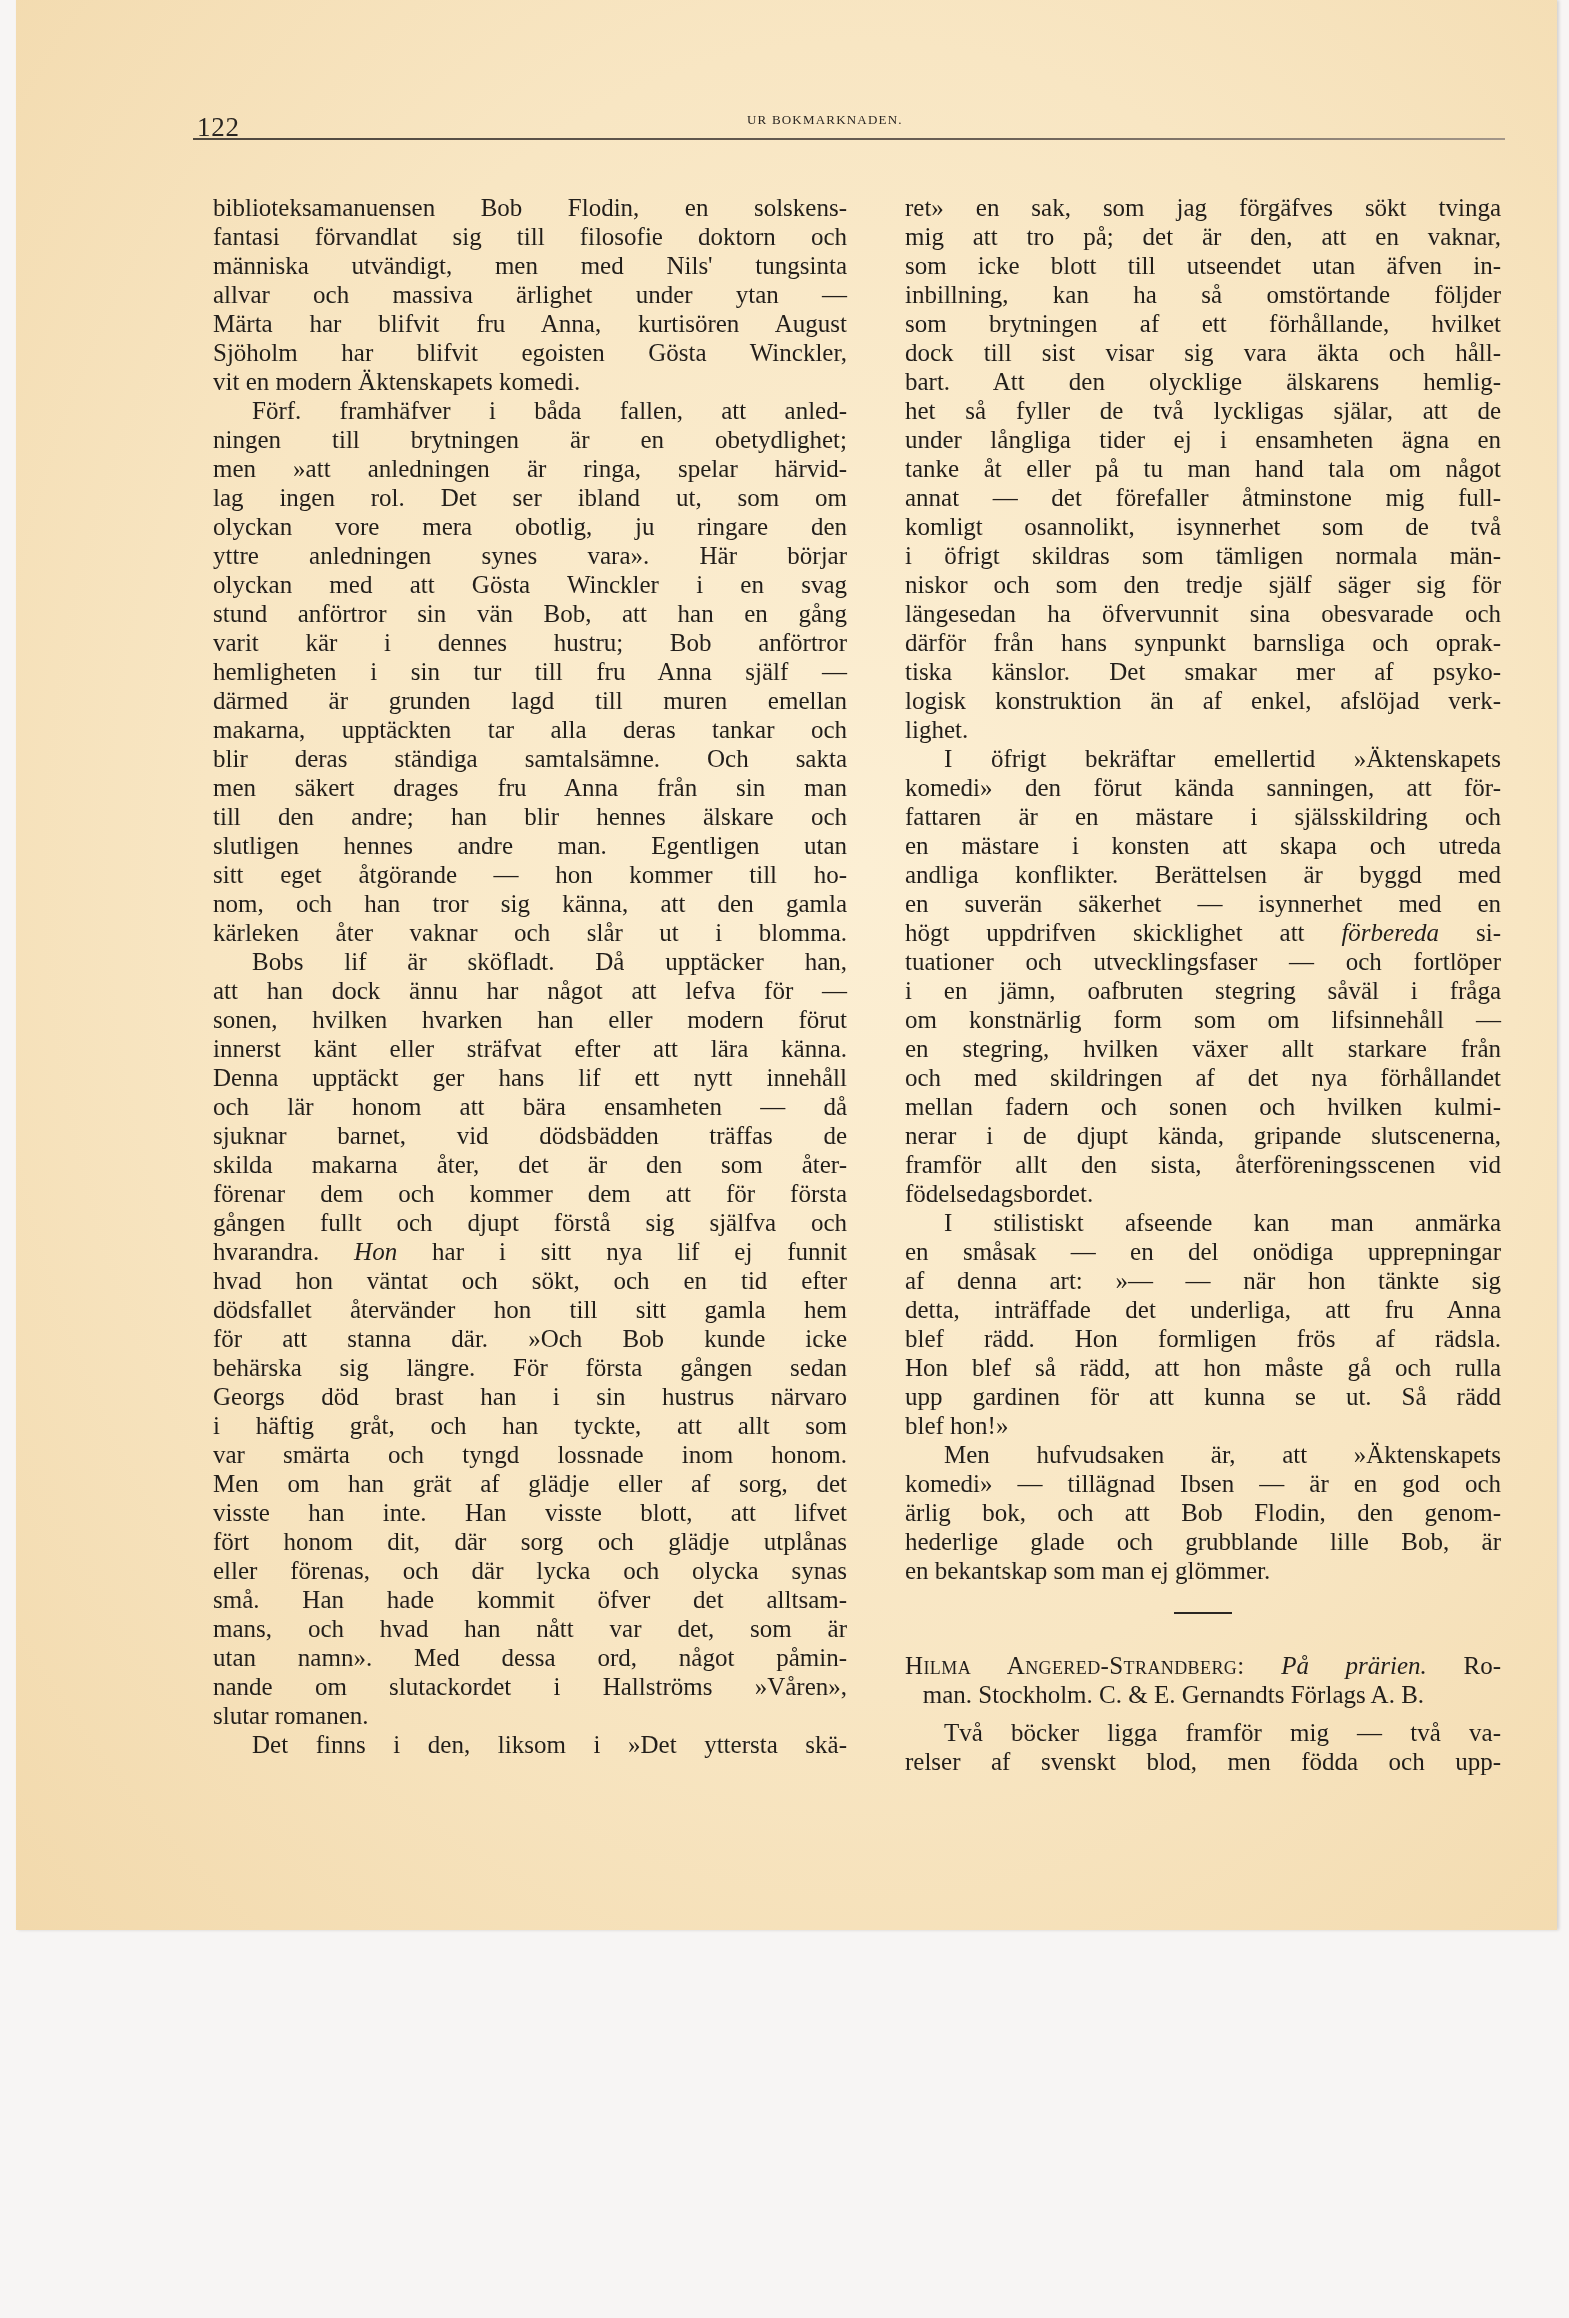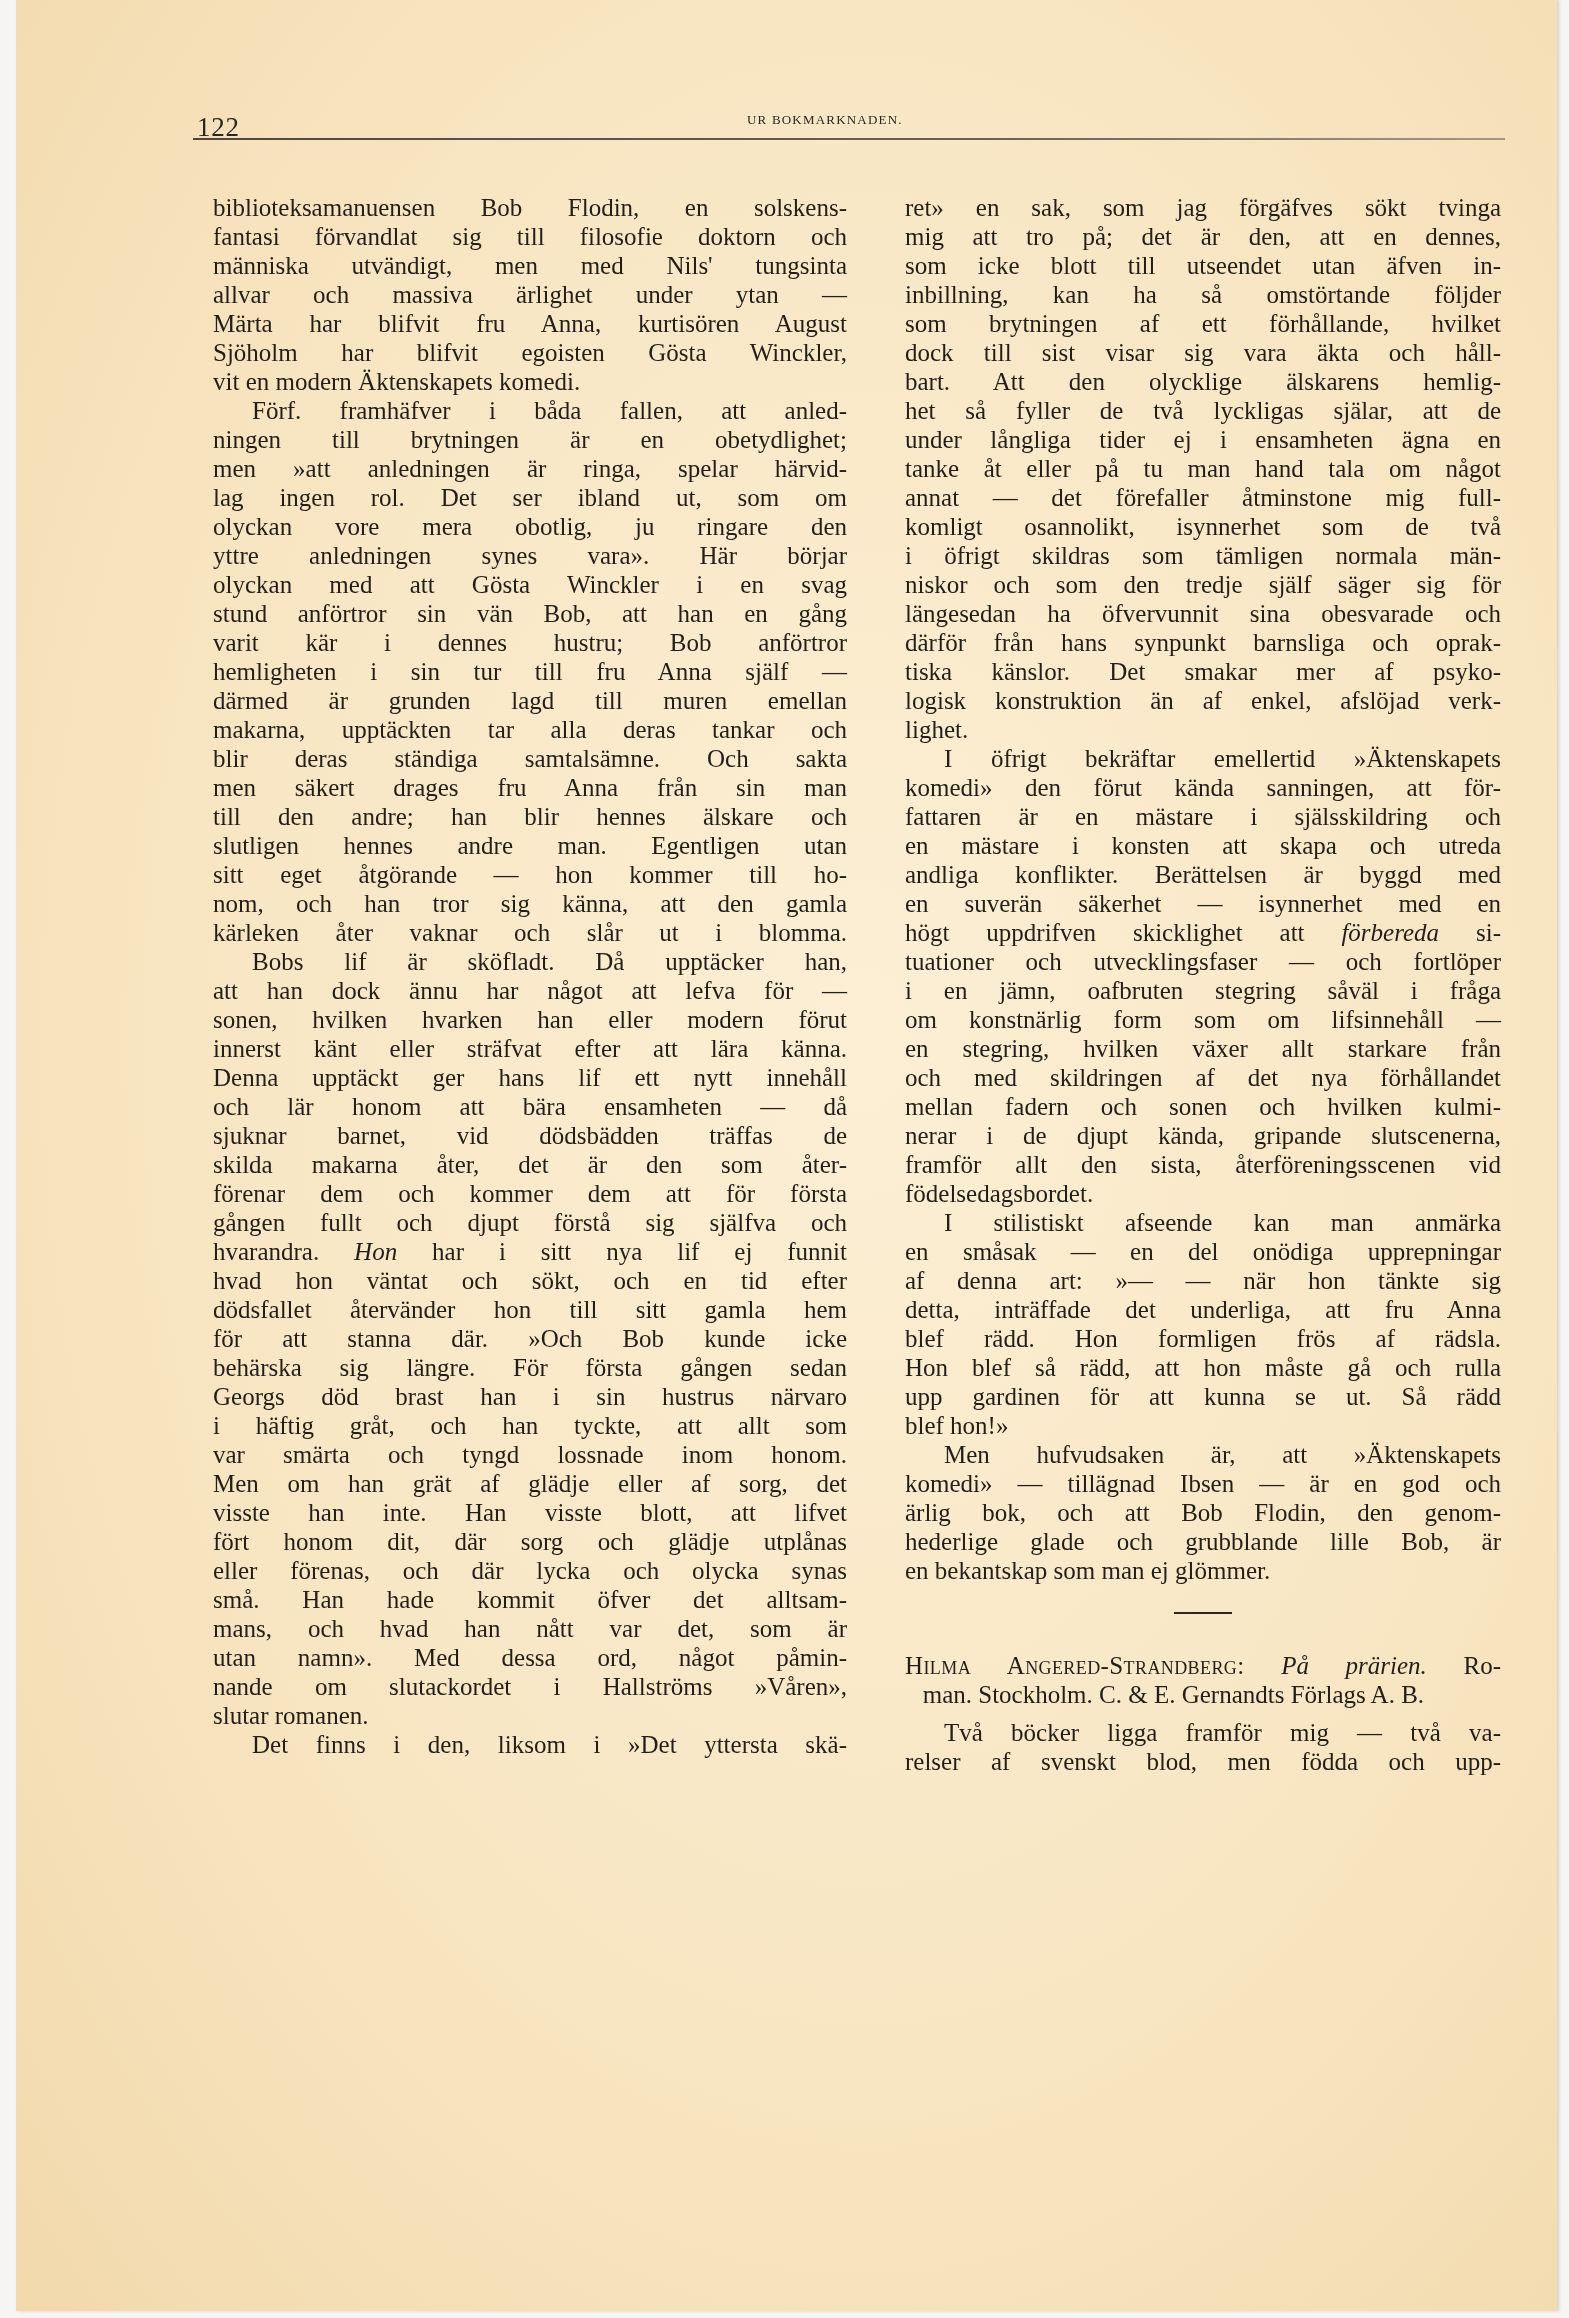--- a/index.html
+++ b/index.html
@@ -6,21 +6,21 @@
   body {
     width: 1569px; height: 2319px;
     background: #f7f5f4;
     position: relative;
     overflow: hidden;
     font-family: "Liberation Serif", "DejaVu Serif", serif;
   }
   .page {
     position: absolute;
     left: 16px; top: 0;
-    width: 1541px; height: 2311px;
+    width: 1541px; height: 1930px;
     background: radial-gradient(ellipse at 55% 45%, #fcefd4 0%, #f8e6c3 55%, #f2d9ac 100%);
     box-shadow: 1.6px 0 3.2px rgba(0,0,0,0.15);
   }
   .header {
     position: absolute;
     top: 112px; left: 0; width: 100%;
     height: 32px;
   }
   .page-number {
     position: absolute;
@@ -141,21 +141,21 @@
       <span class="line">utan namn». Med dessa ord, något påmin-</span>
       <span class="line">nande om slutackordet i Hallströms »Våren»,</span>
       <span class="line last">slutar romanen.</span>
       <span class="gap" style="height: 0px;"></span>
       <span class="line indent">Det finns i den, liksom i »Det yttersta skä-</span>
     </div>
 
   <div class="column col-right" id="col-right">
     <div id="col-right-lines">
         <span class="line">ret» en sak, som jag förgäfves sökt tvinga</span>
-        <span class="line">mig att tro på; det är den, att en dennes,</span>
+        <span class="line">mig att tro på; det är den, att en vaknar,</span>
         <span class="line">som icke blott till utseendet utan äfven in-</span>
         <span class="line">inbillning, kan ha så omstörtande följder</span>
         <span class="line">som brytningen af ett förhållande, hvilket</span>
         <span class="line">dock till sist visar sig vara äkta och håll-</span>
         <span class="line">bart. Att den olycklige älskarens hemlig-</span>
         <span class="line">het så fyller de två lyckligas själar, att de</span>
         <span class="line">under långliga tider ej i ensamheten ägna en</span>
         <span class="line">tanke åt eller på tu man hand tala om något</span>
         <span class="line">annat — det förefaller åtminstone mig full-</span>
         <span class="line">komligt osannolikt, isynnerhet som de två</span>

